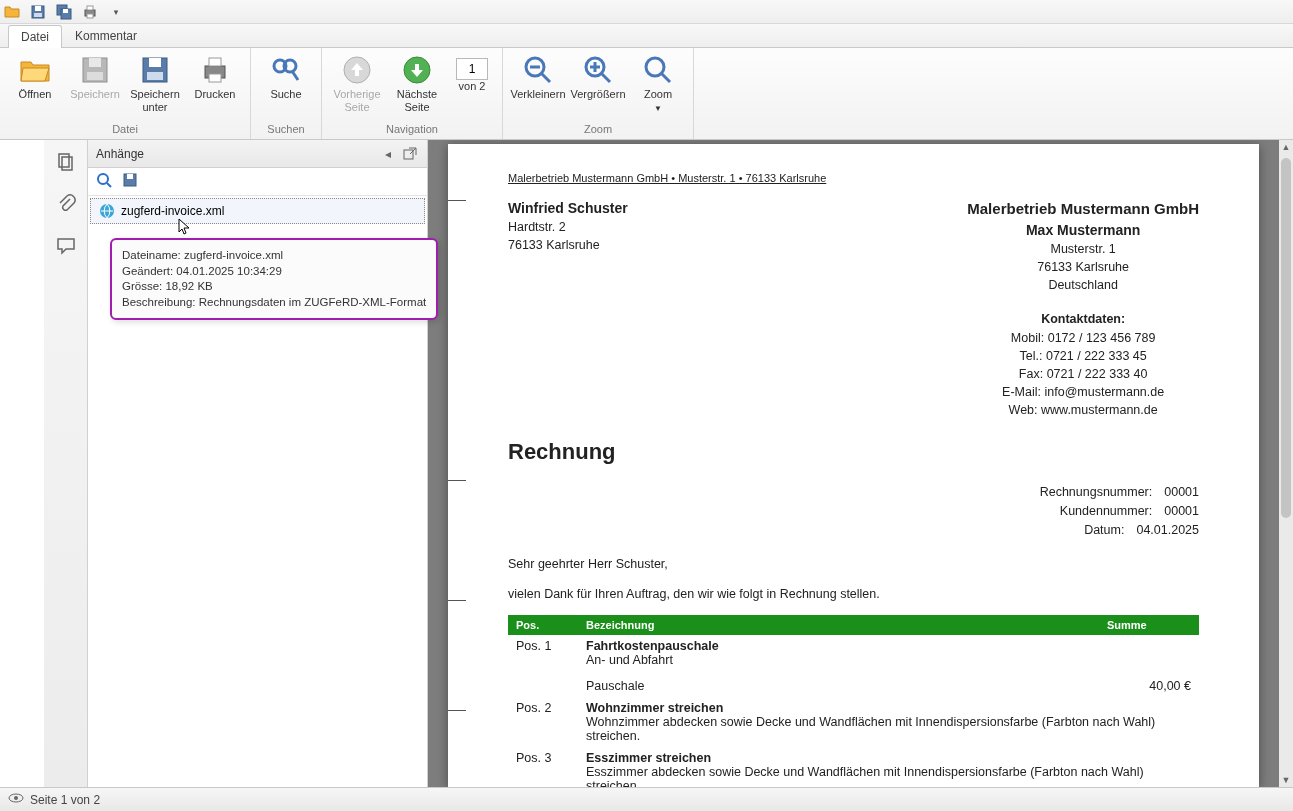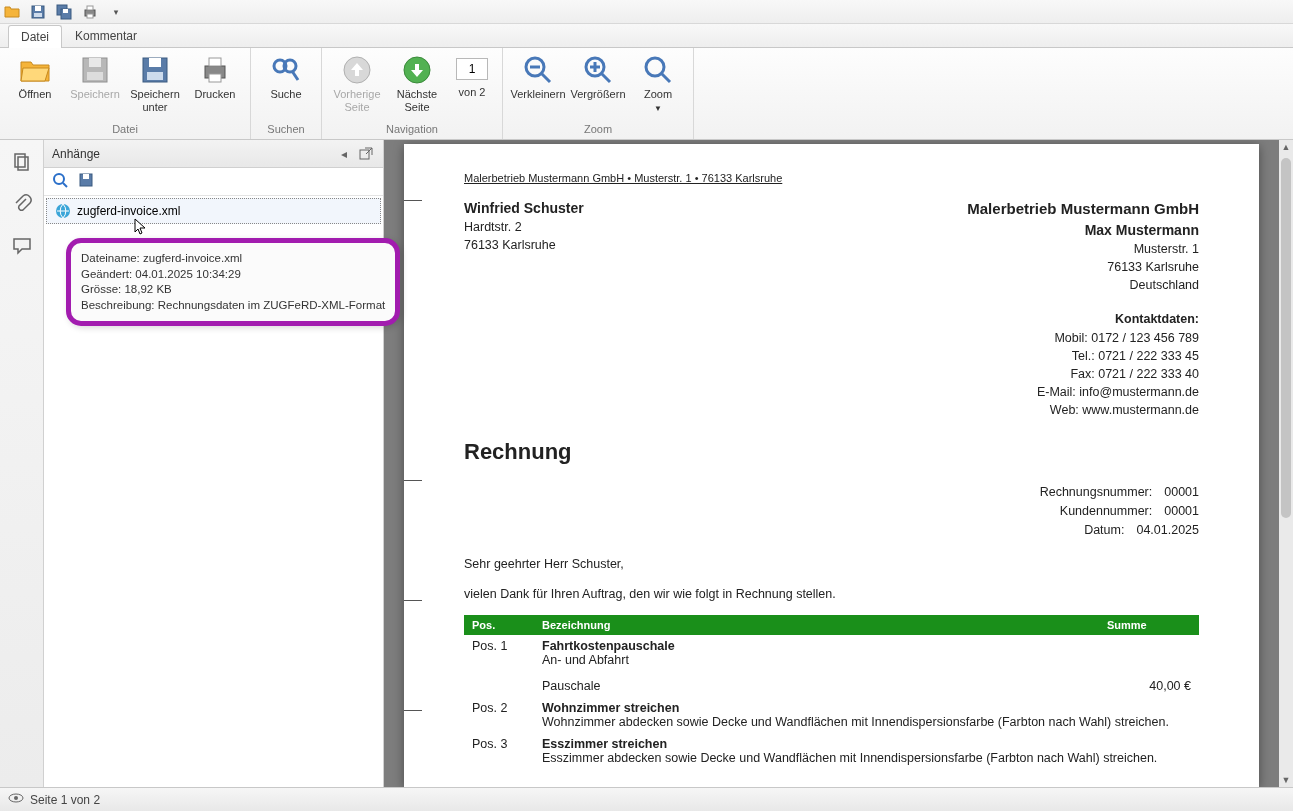--- a/index.html
+++ b/index.html
@@ -18,46 +18,46 @@
 .ribbon { height: 92px; background: linear-gradient(#fdfdfd,#f2f2f2); border-bottom: 1px solid #c8c8c8; display: flex; }
 .group { display: flex; flex-direction: column; border-right: 1px solid #d8d8d8; padding: 2px 6px; }
 .group-items { display: flex; flex: 1; align-items: flex-start; gap: 2px; }
 .group-label { text-align: center; font-size: 11px; color: #777; padding-bottom: 2px; }
 .rbtn { display: flex; flex-direction: column; align-items: center; justify-content: flex-start; width: 58px; padding: 4px 2px; text-align: center; font-size: 11px; color: #333; cursor: pointer; border-radius: 3px; line-height: 1.15; }
 .rbtn.disabled { color: #a8a8a8; cursor: default; }
 .ricon { width: 32px; height: 32px; display: flex; align-items: center; justify-content: center; margin-bottom: 2px; }
 .page-input { width: 32px; height: 22px; text-align: center; border: 1px solid #b8b8b8; font-size: 12px; margin-top: 4px; }
 
 
-.main { display: flex; height: calc(811px - 24px - 24px - 92px - 24px); }
+.main { display: flex; height: calc(811px - 24px - 24px - 92px - 24px); padding-left: 44px; }
 .leftbar { width: 44px; background: linear-gradient(#f6f6f6,#ececec); border-right: 1px solid #d0d0d0; display: flex; flex-direction: column; align-items: center; padding-top: 10px; gap: 18px; }
 .leftbar .lico { width: 24px; height: 24px; display: flex; align-items: center; justify-content: center; cursor: pointer; color: #555; }
 
 .panel { width: 340px; background: #fff; border-right: 1px solid #d0d0d0; display: flex; flex-direction: column; }
 .panel-header { height: 28px; background: linear-gradient(#f3f3f3,#e8e8e8); display: flex; align-items: center; padding: 0 8px; border-bottom: 1px solid #d0d0d0; font-size: 12px; color: #333; }
 .panel-header .spacer { flex: 1; }
 .panel-header .phico { width: 18px; height: 18px; display: flex; align-items: center; justify-content: center; cursor: pointer; color: #666; margin-left: 4px; }
 .panel-toolbar { height: 28px; display: flex; align-items: center; padding: 0 8px; gap: 10px; border-bottom: 1px solid #e4e4e4; }
 .panel-list { flex: 1; position: relative; }
 .att-item { display: flex; align-items: center; padding: 4px 8px; gap: 6px; font-size: 12px; border: 1px dotted #888; background: #f2f6fc; margin: 2px; cursor: pointer; }
 .att-item .fico { width: 16px; height: 16px; }
 
-.tooltip-box { position: absolute; left: 22px; top: 42px; background: #fbfbfb; border: 5px solid #a21caf; border-radius: 15px; padding: 8px 10px; font-size: 11.5px; color: #333; box-shadow: 2px 2px 6px rgba(0,0,0,0.15); line-height: 1.35; z-index: 10; white-space: nowrap; }
+.tooltip-box { position: absolute; left: 22px; top: 42px; background: #fbfbfb; border: 2px solid #a21caf; border-radius: 6px; padding: 8px 10px; font-size: 11.5px; color: #333; box-shadow: 2px 2px 6px rgba(0,0,0,0.15); line-height: 1.35; z-index: 10; white-space: nowrap; }
 
 .cursor { position: absolute; left: 90px; top: 22px; width: 14px; height: 18px; z-index: 11; pointer-events: none; }
 
 .viewer { flex: 1; background: #7d7d7d; position: relative; overflow: hidden; }
 .viewer-inner { position: absolute; inset: 0 14px 0 0; background: #7d7d7d; display: flex; justify-content: center; padding: 4px 20px 0; }
 .doc-tick { position: absolute; left: 20px; width: 18px; border-top: 1px solid #555; }
 .page { width: 860px; background: #fff; box-shadow: 0 2px 10px rgba(0,0,0,0.4); padding: 28px 60px; font-family: Verdana, Geneva, sans-serif; font-size: 12.5px; color: #222; overflow: hidden; }
 .sender-line { font-size: 11px; text-decoration: underline; margin-bottom: 14px; }
 .addr-row { display: flex; justify-content: space-between; margin-bottom: 20px; gap: 32px; }
 .addr-left { line-height: 1.45; }
 .addr-left .name { font-weight: bold; font-size: 14px; }
-.addr-right { text-align: right; line-height: 1.45; }
+.addr-right { text-align: center; line-height: 1.45; }
 .addr-right .company { font-weight: bold; font-size: 15px; }
 .addr-right .person { font-weight: bold; font-size: 14px; }
 .contact-hdr { font-weight: bold; margin-top: 16px; }
 
 .doc-title { font-size: 22px; font-weight: bold; margin: 10px 0 18px; }
 .meta-block { text-align: right; line-height: 1.5; margin-bottom: 18px; }
 .meta-block .mrow { display: flex; justify-content: flex-end; gap: 12px; }
 .meta-block .mlabel { text-align: left; }
 
 .greet { margin-bottom: 16px; }
@@ -197,21 +197,21 @@
             <svg width="32" height="32" viewBox="0 0 32 32">
               <circle cx="16" cy="16" r="13" fill="#52b152" stroke="#3a8a3a"></circle>
               <path d="M16 23l6-7h-4V10h-4v6h-4z" fill="#fff"></path>
             </svg>
           </div>
           <span style="white-space:pre-line;">Nächste
 Seite</span>
         </div>
       <div class="rbtn" style="width:48px;">
         <input class="page-input" value="1" style="">
-        <span style="margin-top:6px;">von 2</span>
+        <span style="">von 2</span>
       </div>
     </div>
     <div class="group-label">Navigation</div>
   </div>
 
   <div class="group">
     <div class="group-items">
       <div class="rbtn">
           <div class="ricon">
             <svg width="32" height="32" viewBox="0 0 32 32">

